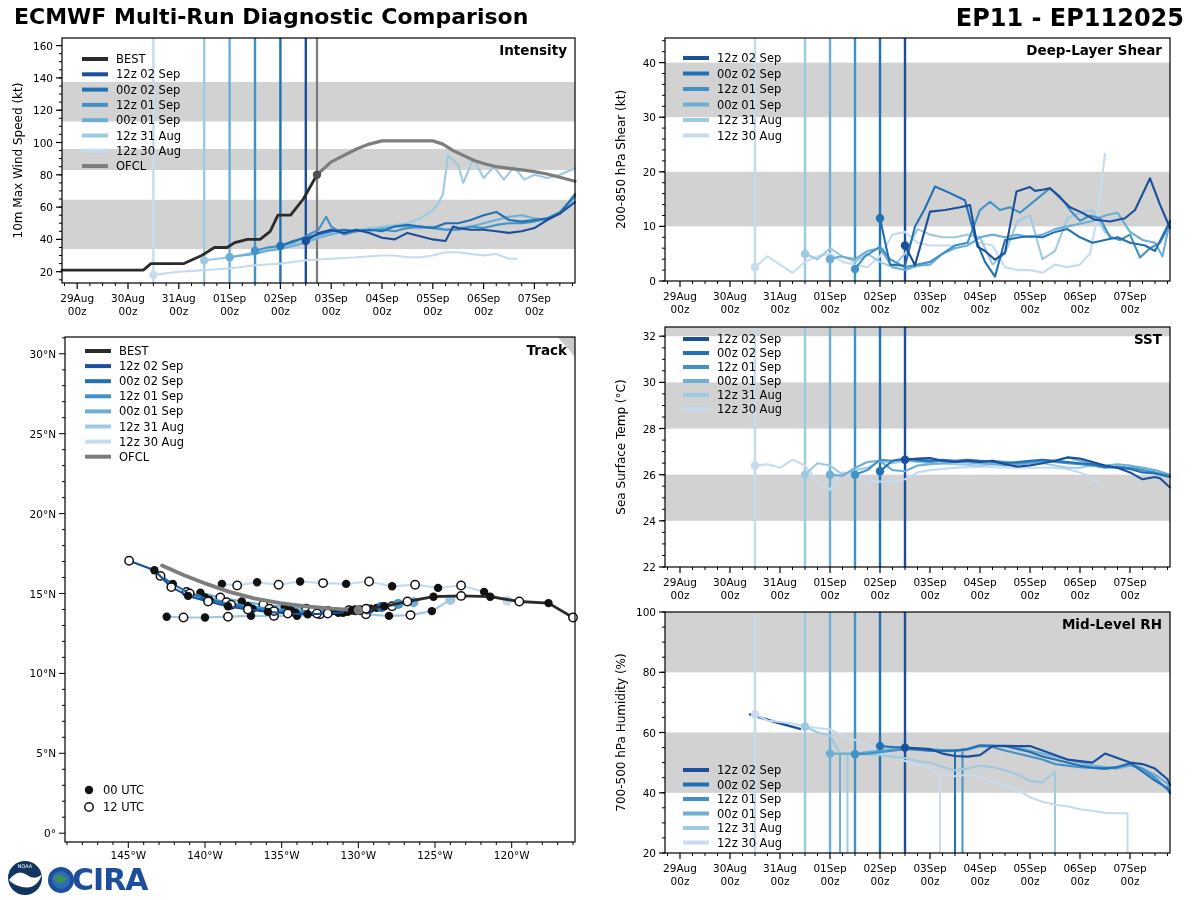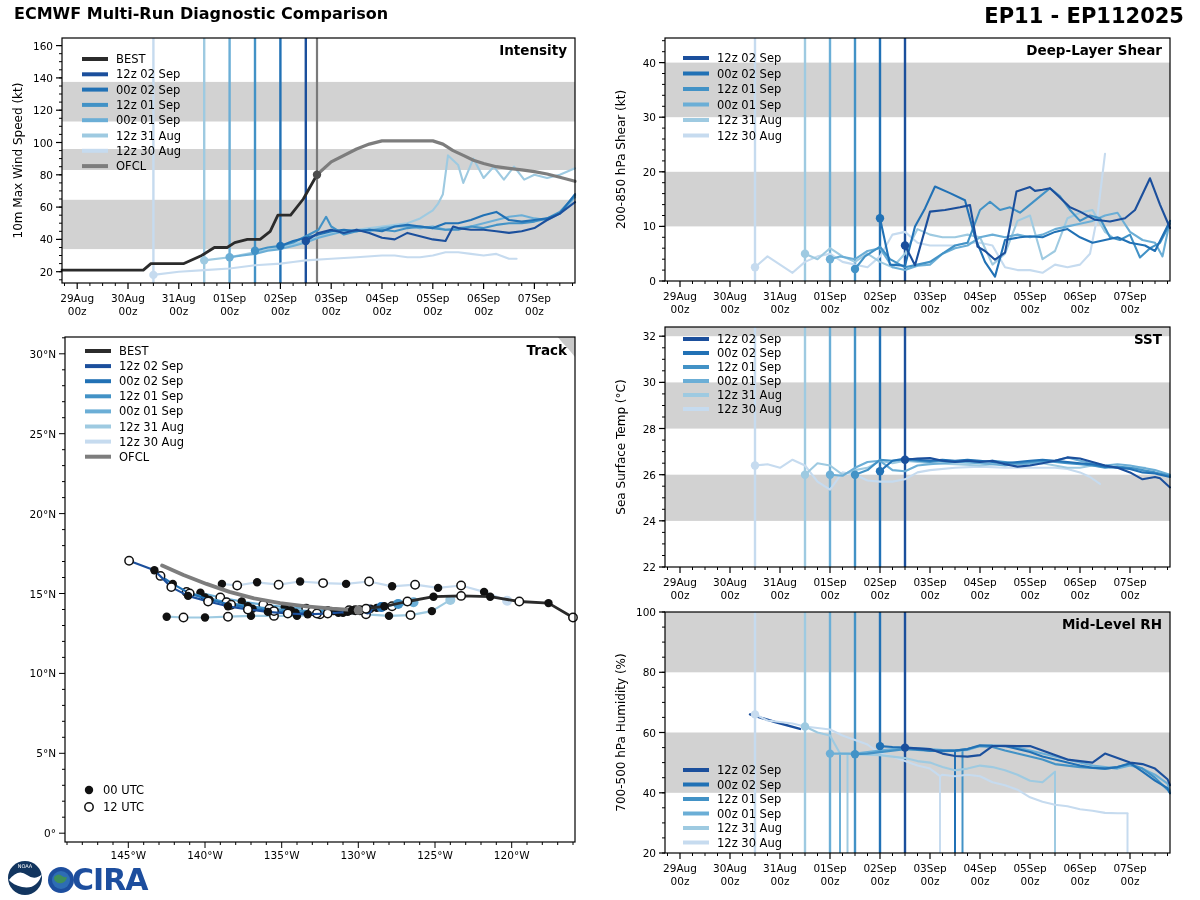--- a/index.html
+++ b/index.html
@@ -1,18 +1,18 @@
 <!DOCTYPE html>
 <html><head>
 <meta charset="utf-8">
 <style>
   html,body{margin:0;padding:0;background:#ffffff;}
   .fig{position:relative;width:1200px;height:900px;background:#ffffff;font-family:"DejaVu Sans",sans-serif;overflow:hidden;}
-  .hdr-left{position:absolute;left:14px;top:4px;font-size:16px;font-weight:bold;color:#000;}
-  .hdr-right{position:absolute;right:16px;top:4px;font-size:21px;font-weight:bold;color:#000;}
+  .hdr-left{position:absolute;left:14px;top:4px;font-size:22px;font-weight:bold;color:#000;}
+  .hdr-right{position:absolute;right:16px;top:4px;font-size:24px;font-weight:bold;color:#000;}
   svg{position:absolute;left:0;top:0;}
   .logos{position:absolute;left:4px;top:856px;}
 </style>
 </head>
 <body>
 
 <div class="fig">
   <div class="hdr-left">ECMWF Multi-Run Diagnostic Comparison</div>
   <div class="hdr-right">EP11 - EP112025</div>
   <svg id="chart" width="1200" height="900">

